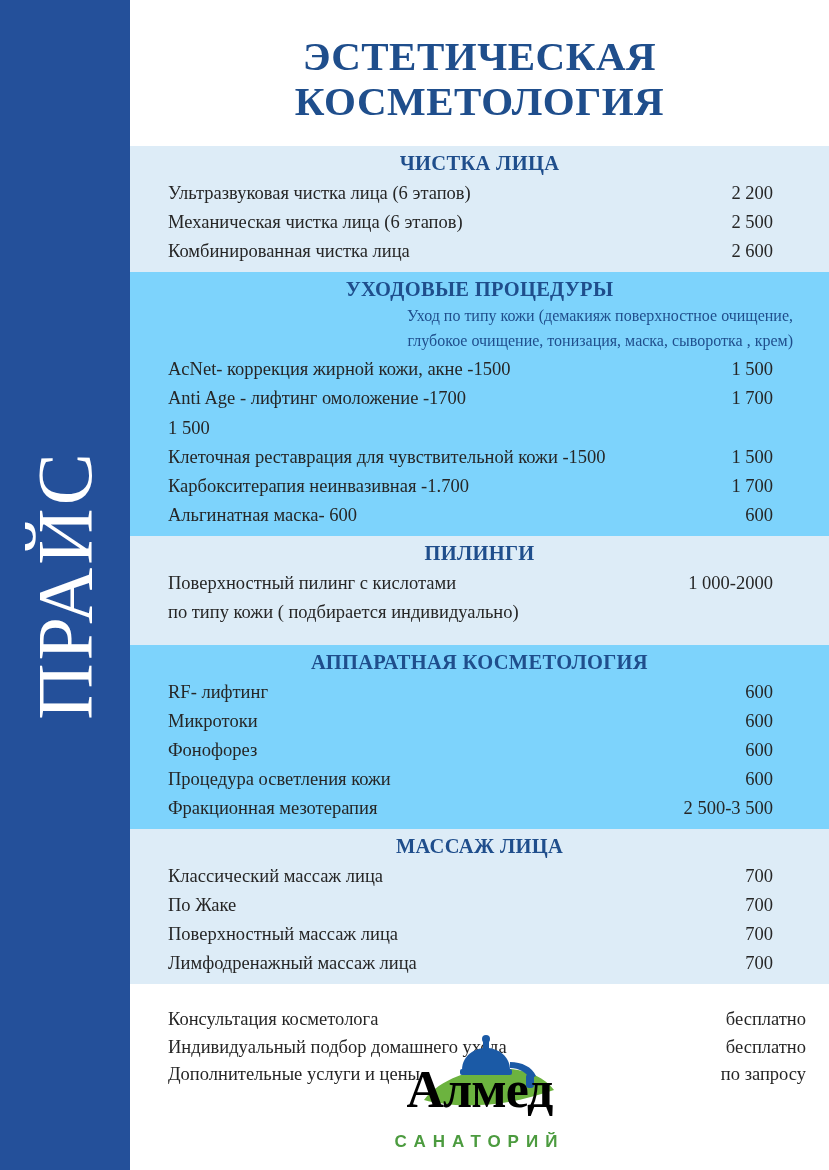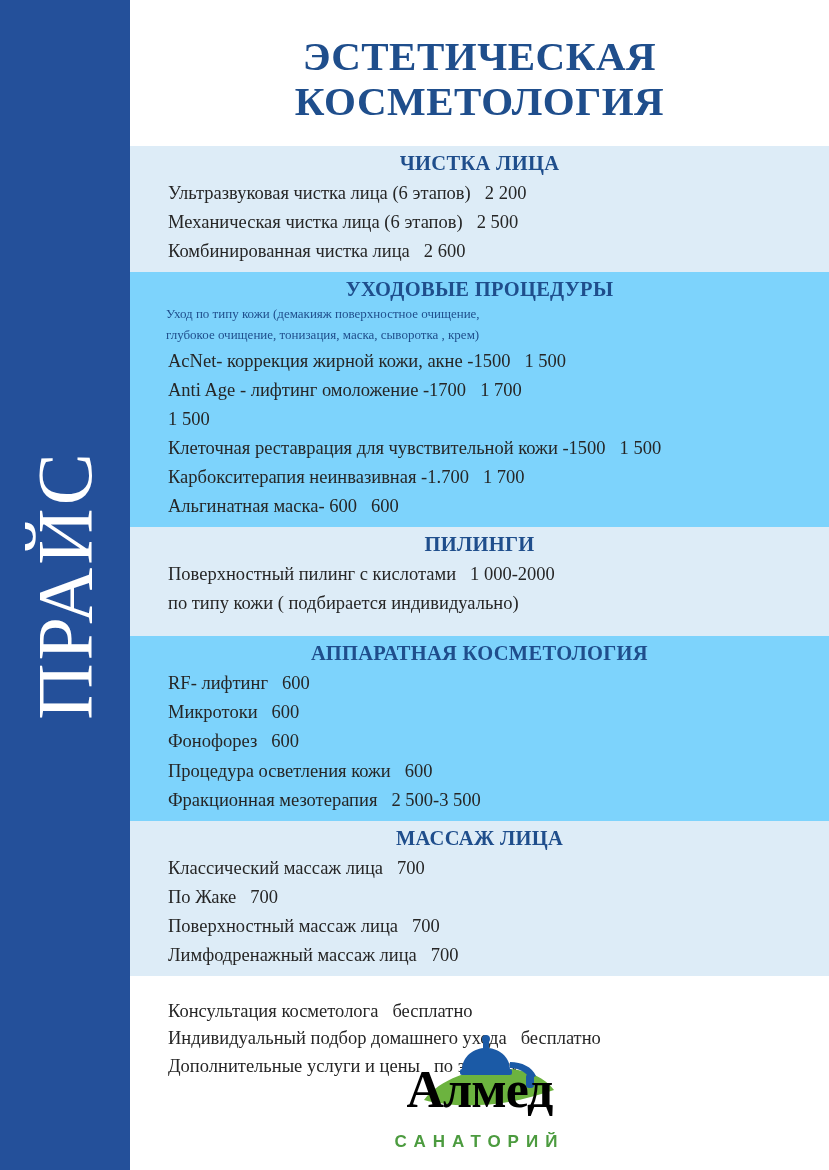--- a/index.html
+++ b/index.html
@@ -79,52 +79,53 @@
     color: #1f4e8c;
     font-weight: 700;
     font-size: 20.5px;
     letter-spacing: 0.3px;
     padding: 6px 0 4px 0;
     font-family: "Liberation Serif", "DejaVu Serif", serif;
   }
 
   .section-note {
     color: #1f4e8c;
-    font-size: 13px;
-    text-align: left;
+    font-size: 16px;
+    text-align: right;
     line-height: 1.38;
     padding: 0 36px 3px 36px;
   }
 
   .rows { padding: 0 56px 6px 38px; }
 
   .row {
     display: flex;
     align-items: baseline;
+    justify-content: space-between;
     color: #262626;
     font-size: 18.5px;
     line-height: 1.57;
     white-space: nowrap;
   }
   .row .label { flex: 0 1 auto; padding-right: 14px; }
   .row .price { flex: 0 0 auto; text-align: right; }
 
   .subrow {
     color: #262626;
     font-size: 18.5px;
     line-height: 1.57;
     padding-bottom: 2px;
   }
 
   .section.pad-bottom { padding-bottom: 10px; }
 
   
   .footer-rows {
     background: #ffffff;
-    padding: 22px 56px 0 38px;
+    padding: 22px 23px 0 38px;
   }
   .footer-rows .row { line-height: 1.5; }
 
   
   .logo-wrap {
     position: absolute;
     left: 0;
     right: 0;
     bottom: 18px;
     display: flex;

